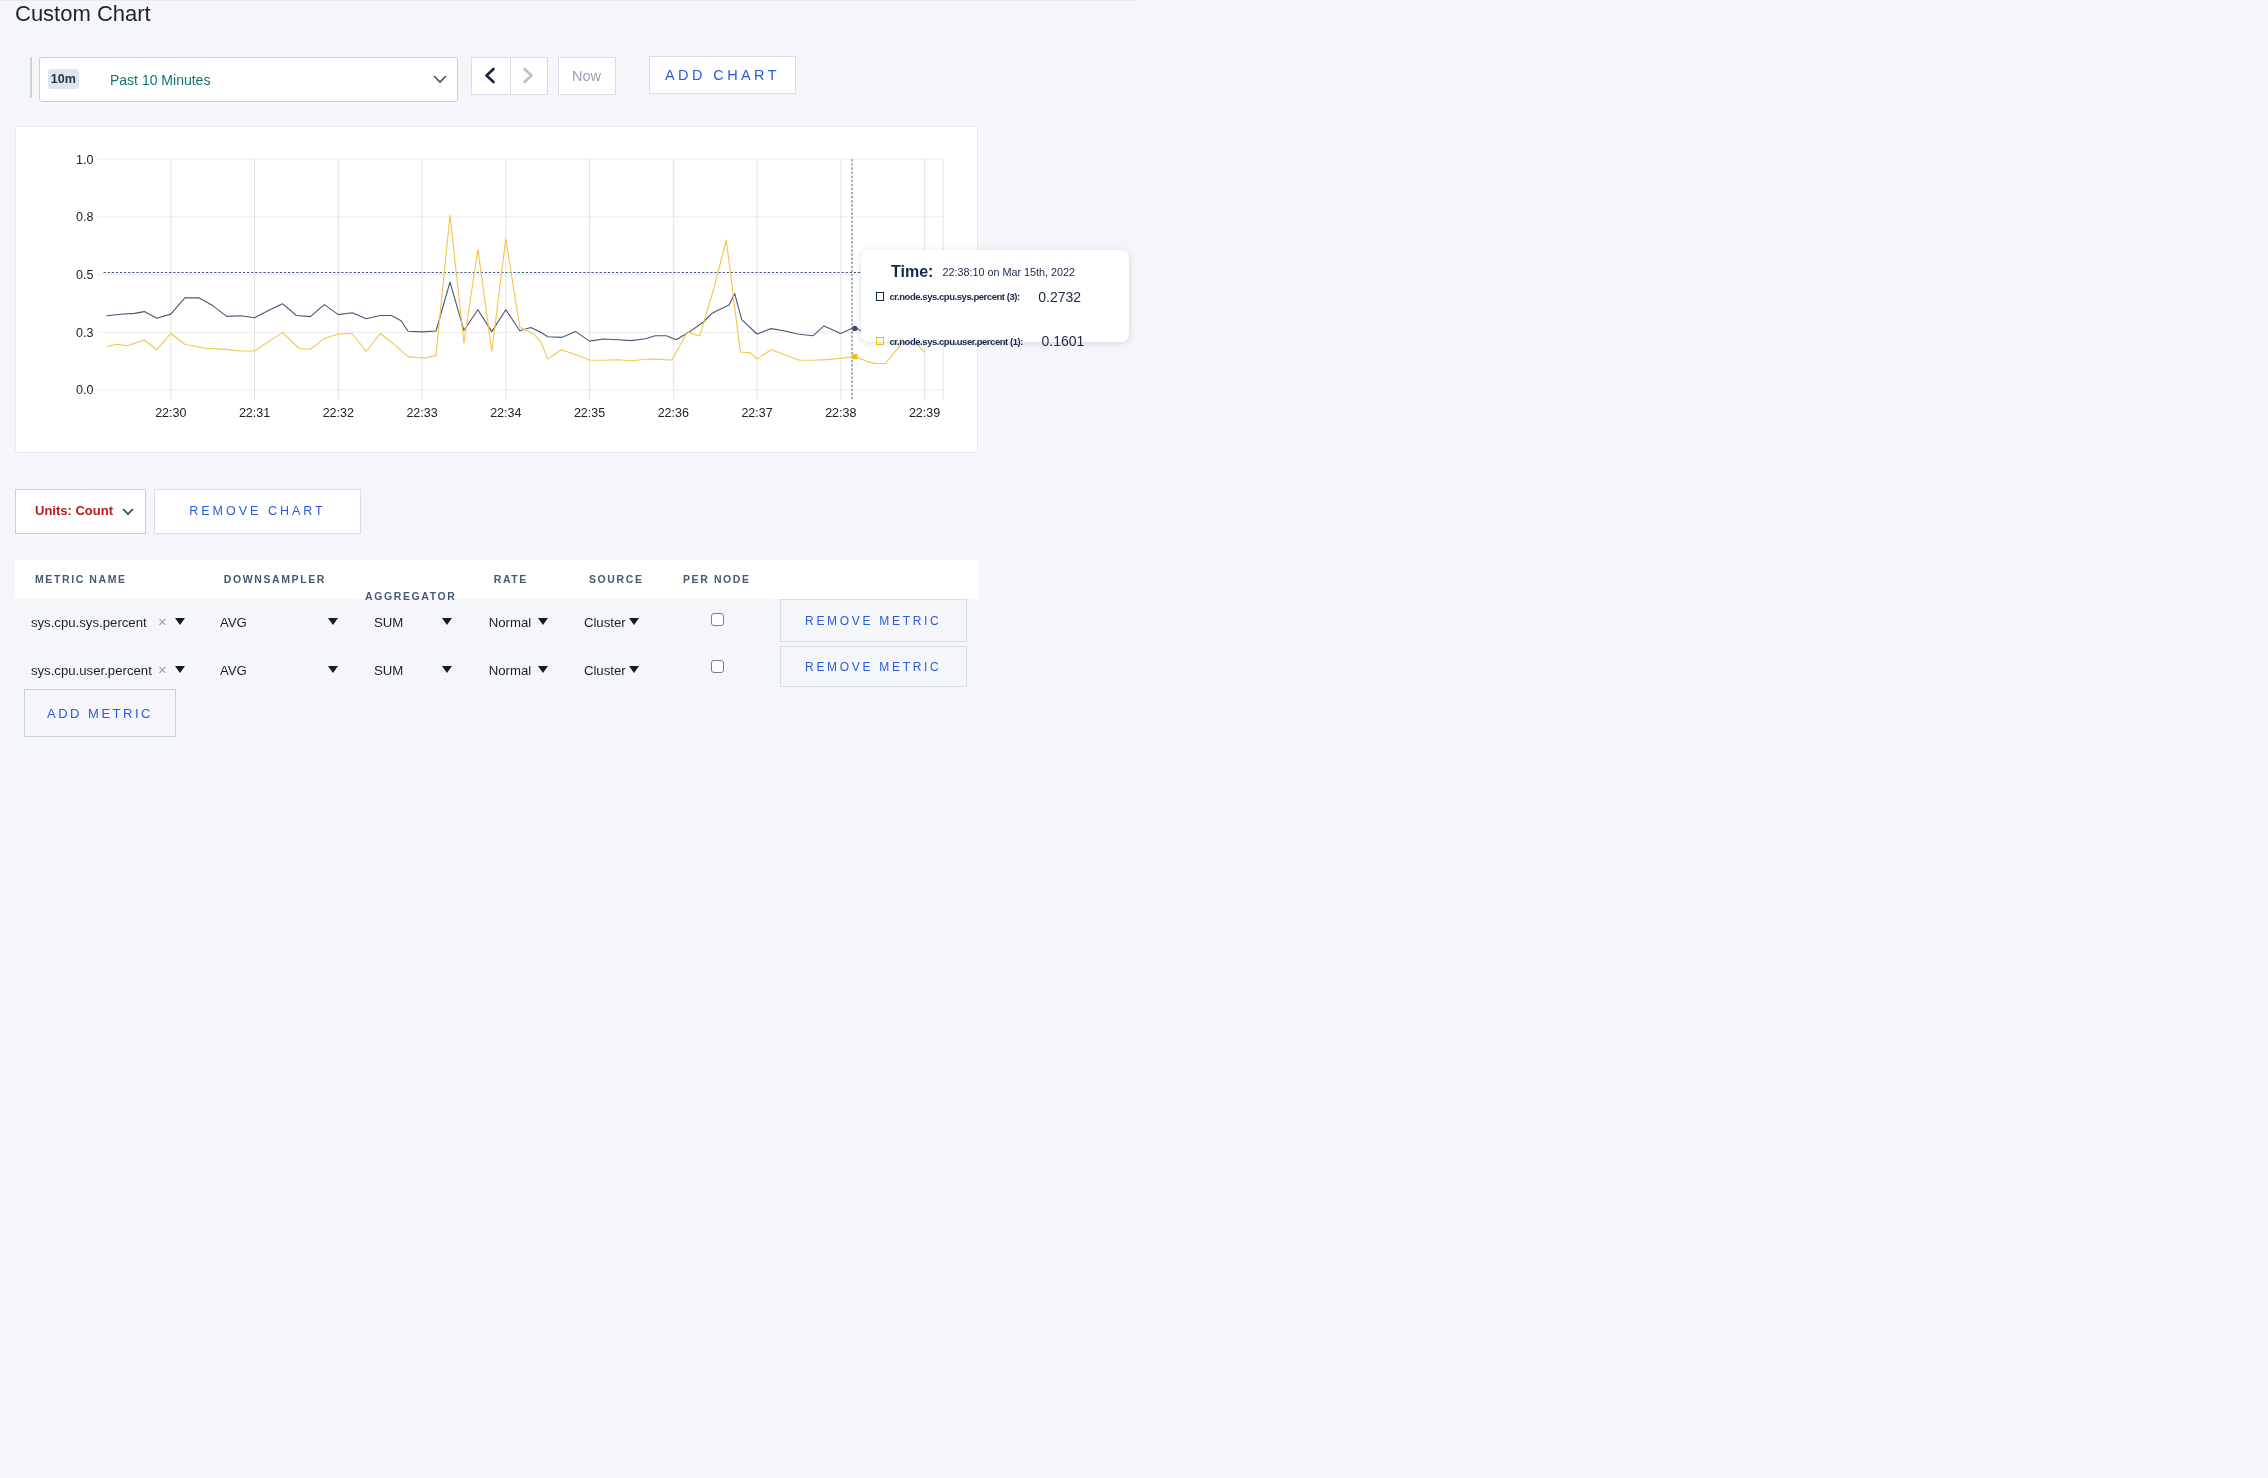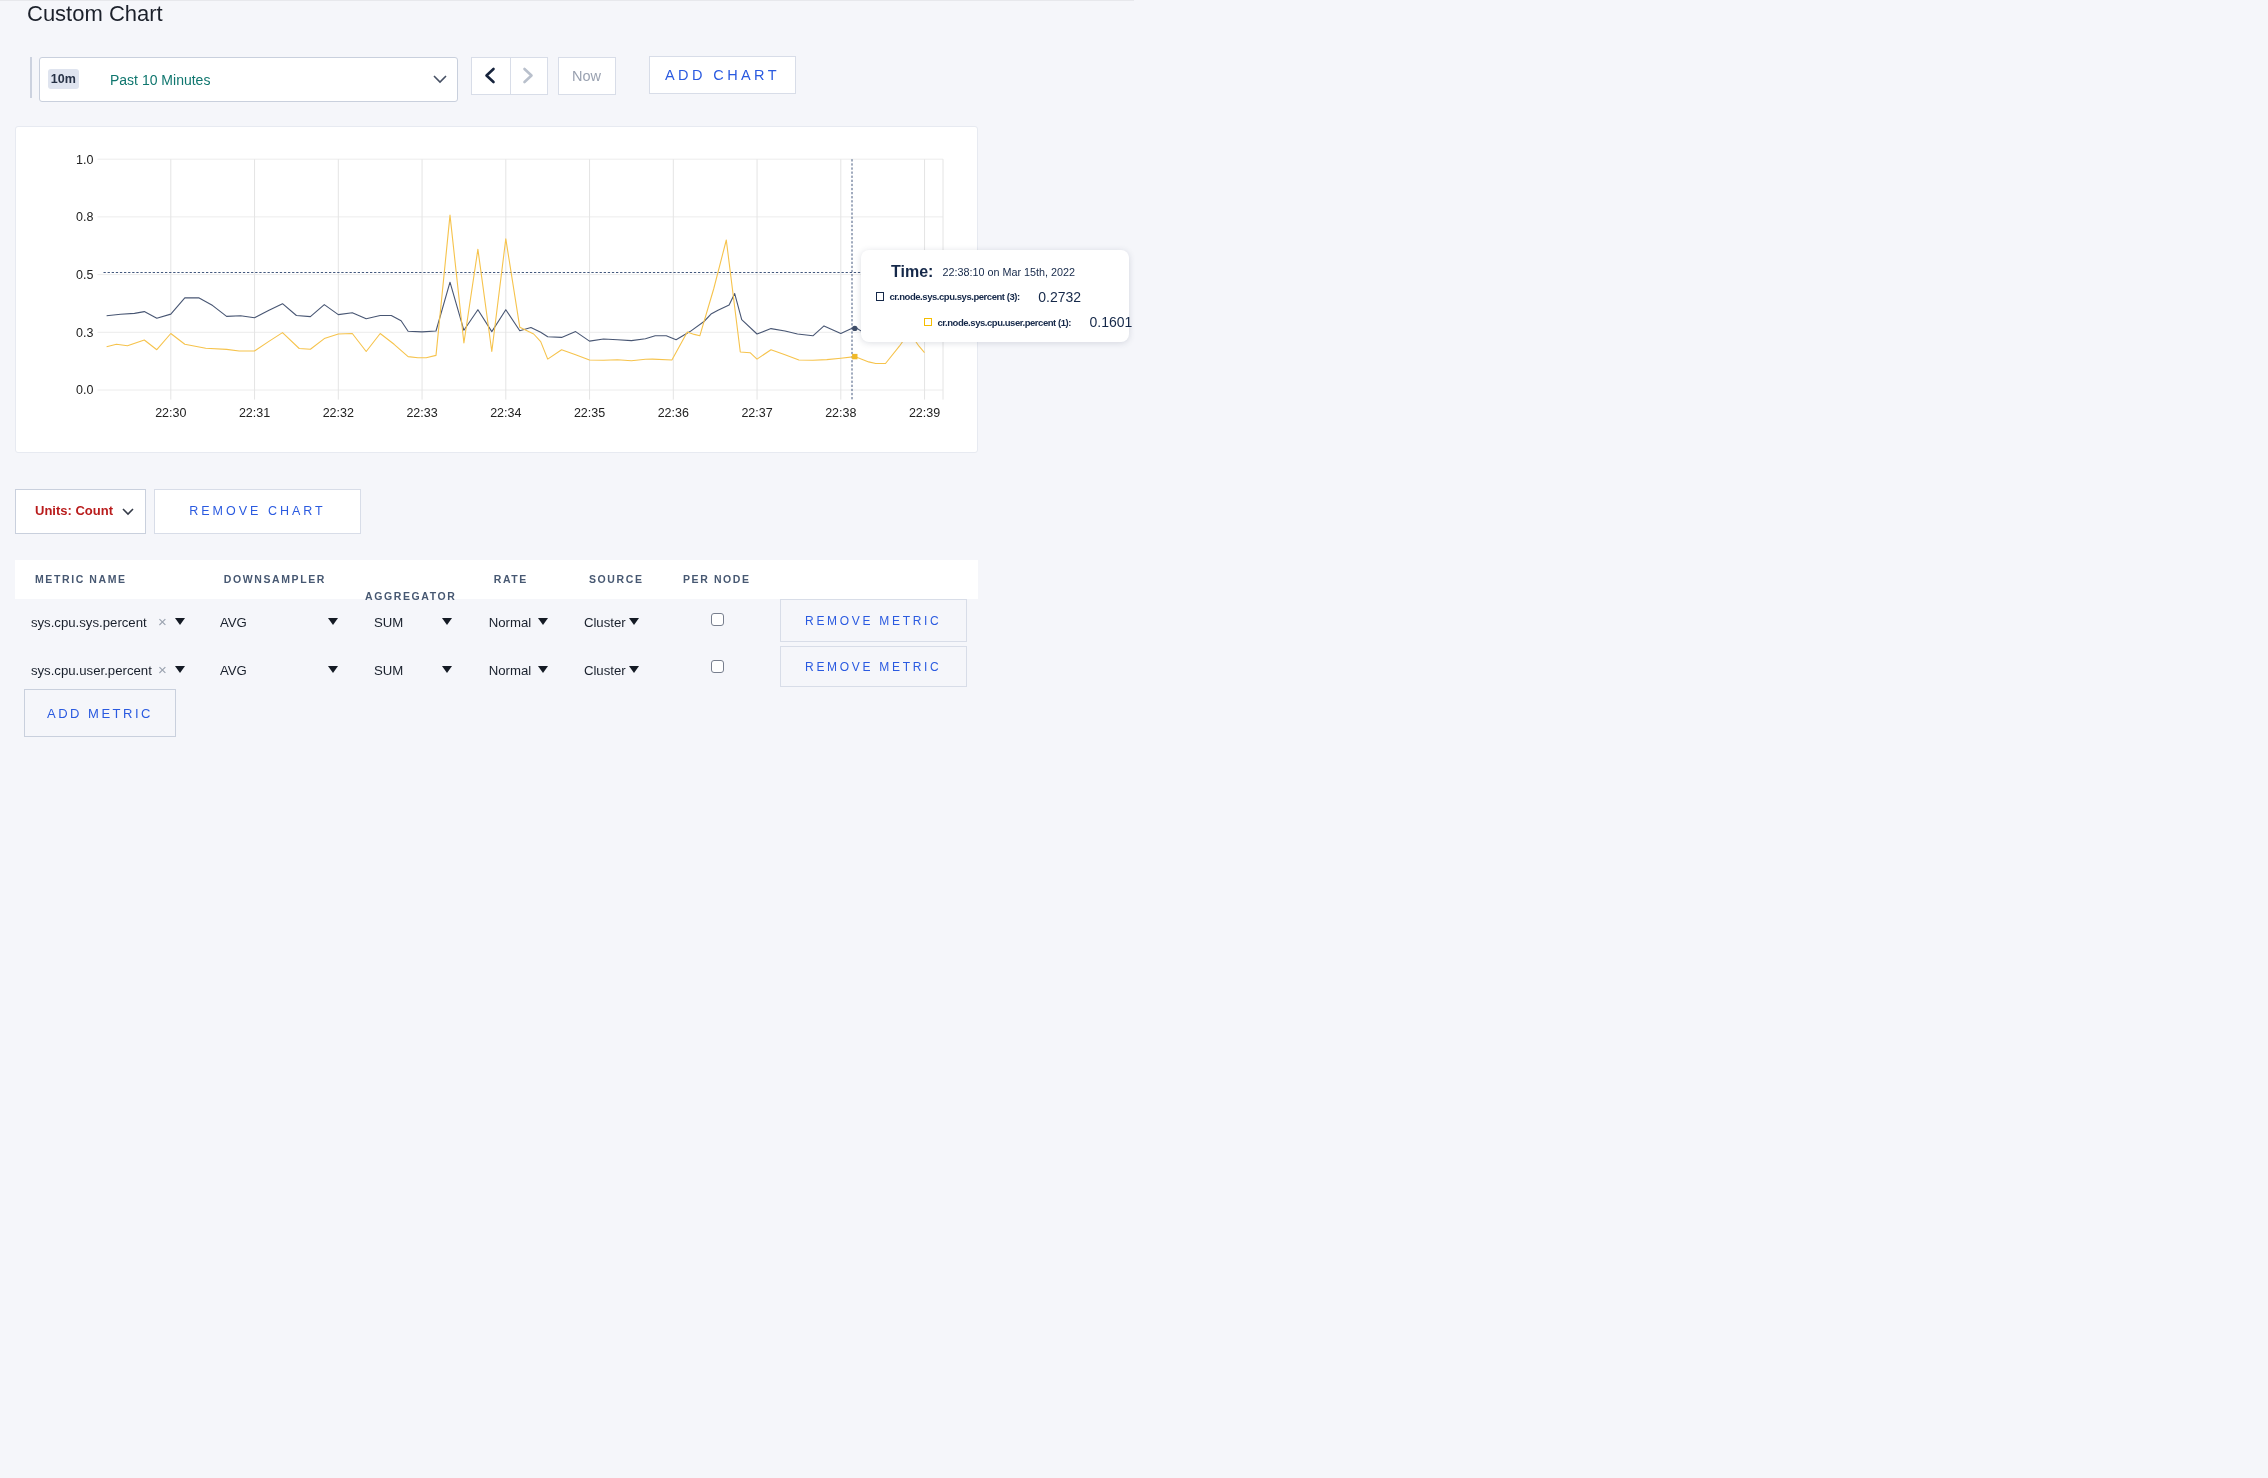--- a/index.html
+++ b/index.html
@@ -11,21 +11,21 @@
 .rowtxt { position:absolute; font-size:13.2px; color:#19202c; }
 .tri { position:absolute; width:0; height:0; border-left:5.5px solid transparent; border-right:5.5px solid transparent; border-top:7px solid #141a24; }
 .ttrow { display:flex; align-items:center; height:16px; color:#152849; z-index:6; }
 .ttsq { width:8.7px; height:8.7px; border:1.7px solid; box-sizing:border-box; margin-right:5px; flex:none; }
 .ttlbl { font-weight:bold; font-size:9.5px; letter-spacing:-0.45px; white-space:nowrap; }
 .ttval { font-size:14px; margin-left:18.5px; }
 .cbx { position:absolute; width:12.5px; height:12.5px; border:1.2px solid #787f8e; border-radius:3px; background:#fff; }
 </style></head>
 <body>
 <div class="abs" style="left:0;top:0;width:1134px;height:1px;background:#e7e8ec;"></div>
-<div class="abs" style="left:27px;top:1px;font-size:22px;font-weight:500;color:#1c212b;">Custom Chart</div>
+<div class="abs" style="left:15px;top:1px;font-size:22px;font-weight:500;color:#1c212b;">Custom Chart</div>
 
 <div class="abs" style="left:30px;top:57px;width:1.5px;height:40.5px;background:#ccd2df;"></div>
 
 <div class="abs" style="left:38.75px;top:57px;width:418.75px;height:45px;background:#fff;border:1px solid #c9d0dd;border-radius:3px;"></div>
 <div class="abs" style="left:47.5px;top:68.75px;width:31.5px;height:20px;background:#dfe4ef;border-radius:3px;display:flex;align-items:center;justify-content:center;font-size:12.5px;font-weight:bold;color:#273246;">10m</div>
 <div class="abs" style="left:110px;top:71.5px;font-size:14px;color:#0f766e;">Past 10 Minutes</div>
 <svg class="abs" style="left:432px;top:74px" width="16" height="10">
     <path d="M2 2 L8 8 L14 2" fill="none" stroke="#465064" stroke-width="1.6"></path>
   </svg>
 
@@ -87,21 +87,21 @@
 <div class="abs" style="left:861.3px;top:249.5px;width:268.2px;height:92.7px;background:#fff;border-radius:8px;box-shadow:0 1px 6px rgba(60,70,100,.18);z-index:5;"></div>
 <div class="abs ttrow" style="left:891px;top:264px;">
     <span style="font-weight:bold;font-size:16px;">Time:</span>
     <span style="font-size:10.8px;margin-left:9px;">22:38:10 on Mar 15th, 2022</span>
   </div>
 <div class="abs ttrow" style="left:875.8px;top:288.6px;">
     <span class="ttsq" style="border-color:#152849;"></span>
     <span class="ttlbl">cr.node.sys.cpu.sys.percent (3):</span>
     <span class="ttval">0.2732</span>
   </div>
-<div class="abs ttrow" style="left:875.8px;top:314px;margin-left:48px;">
+<div class="abs ttrow" style="left:875.8px;top:333px;">
     <span class="ttsq" style="border-color:#f5bd00;"></span>
     <span class="ttlbl">cr.node.sys.cpu.user.percent (1):</span>
     <span class="ttval">0.1601</span>
   </div>
 
 <div class="btn" style="left:15px;top:488.5px;width:131.25px;height:45.5px;border-color:#c9d0dd;"></div>
 <div class="abs" style="left:35px;top:503px;font-size:13px;font-weight:bold;color:#b91c1c;">Units: Count</div>
 <svg class="abs" style="left:121px;top:507px" width="14" height="9">
     <path d="M2 2 L7 7 L12 2" fill="none" stroke="#353b48" stroke-width="1.6"></path>
   </svg>

